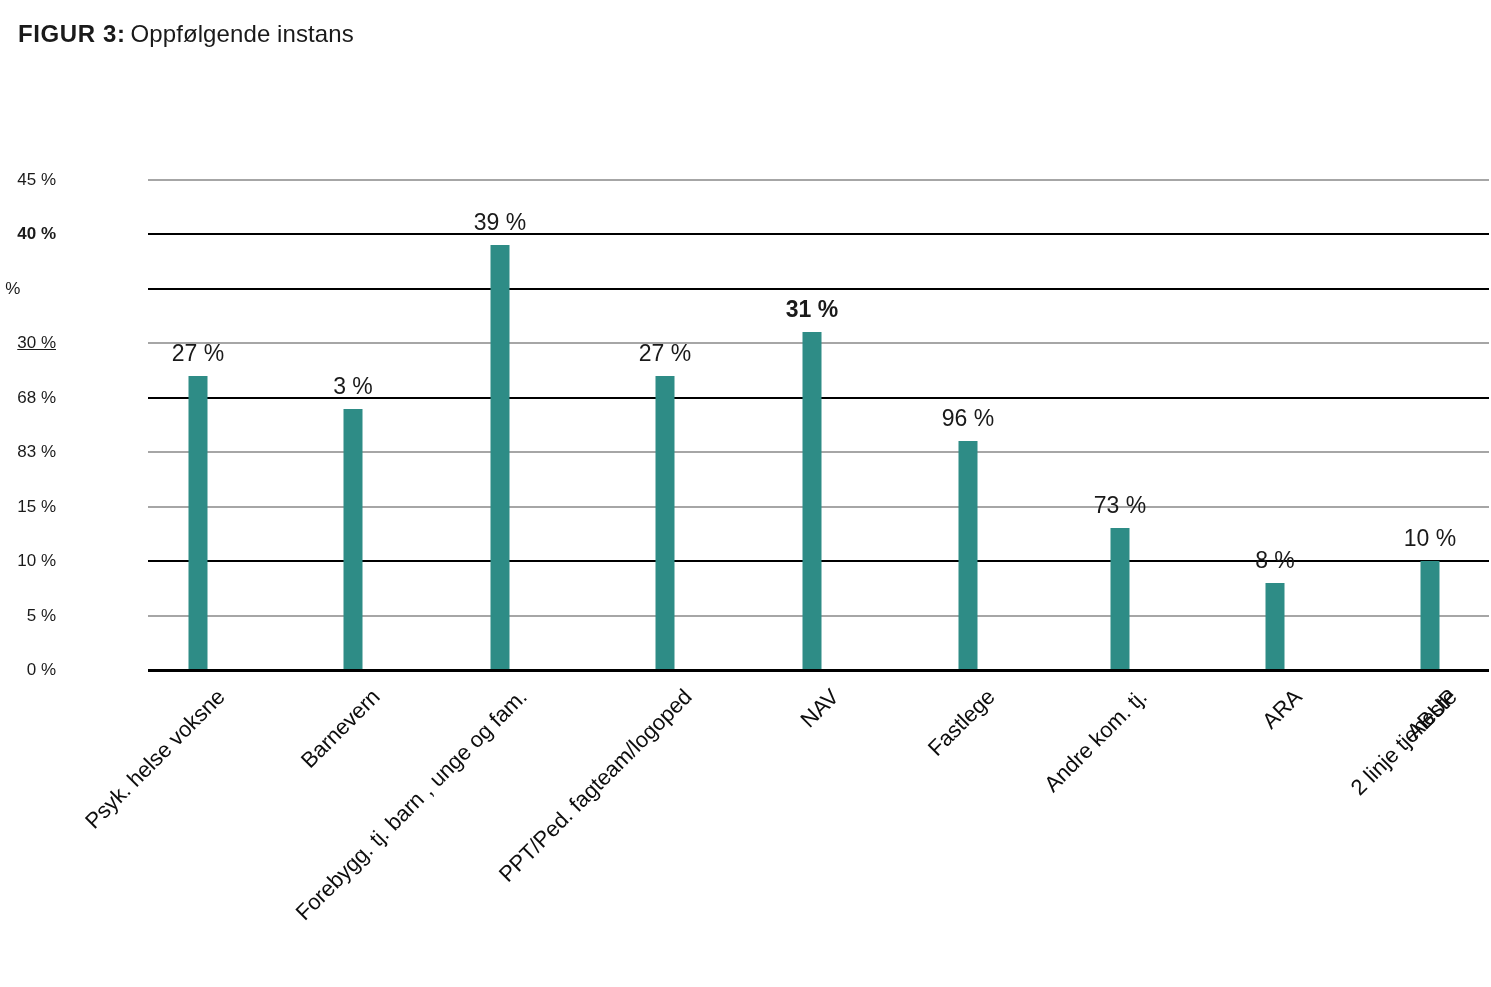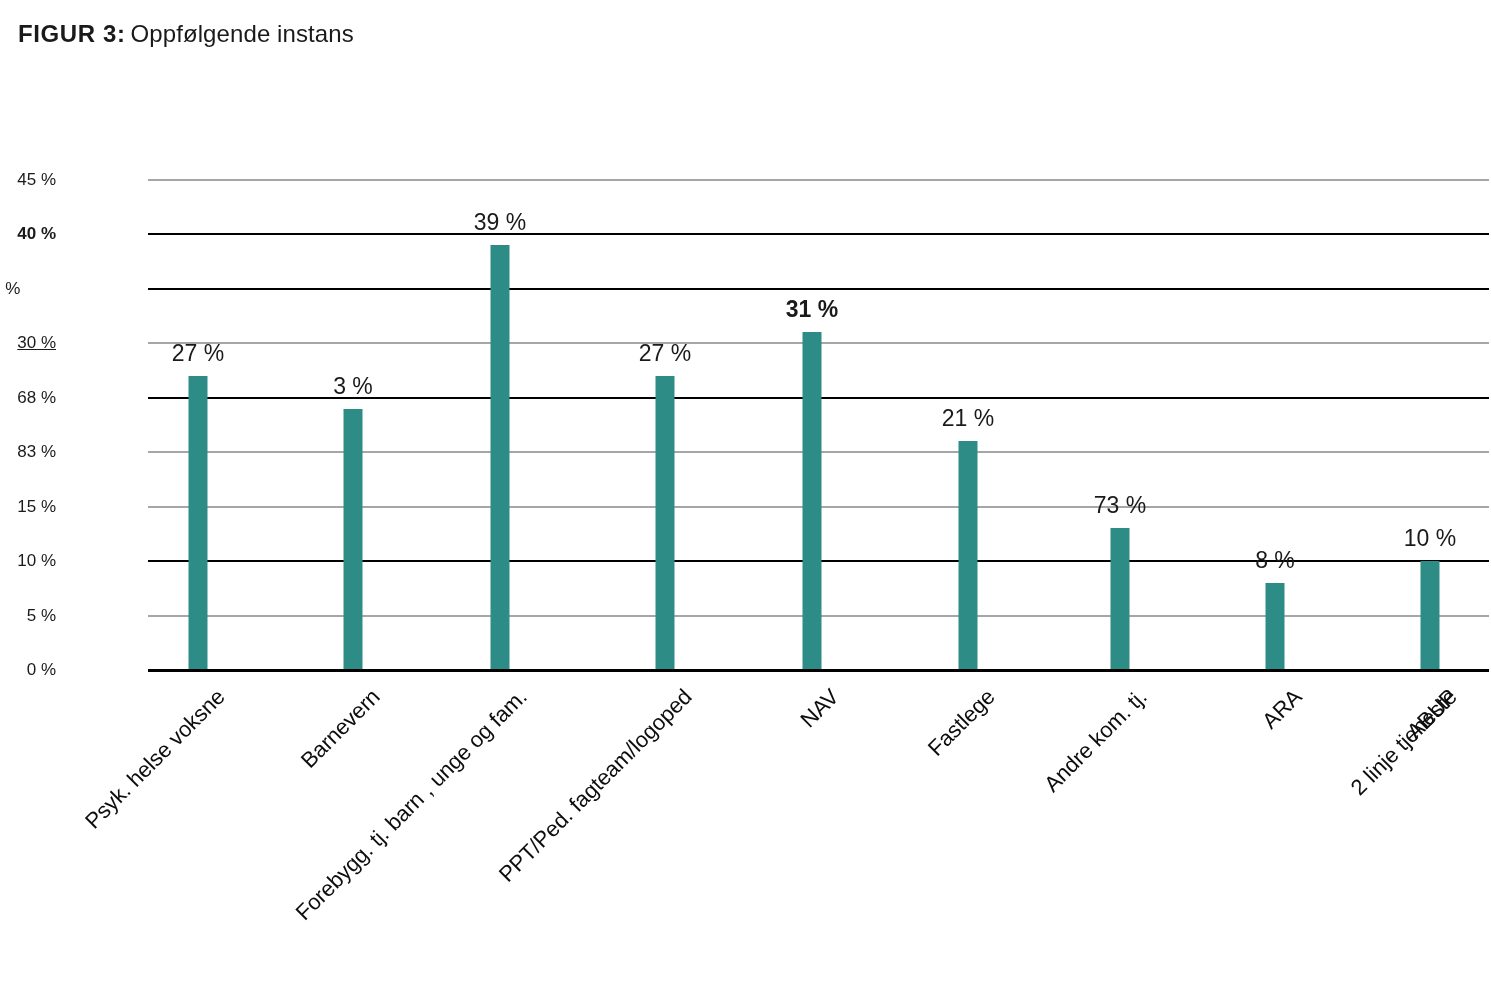--- a/index.html
+++ b/index.html
@@ -163,21 +163,21 @@
       </div>
     <div id="axis-line"></div>
   </div>
 
   <div id="value-layer">
       <div class="bar-value" style="left: 198px; top: 340px;">27 %</div>
       <div class="bar-value" style="left: 353px; top: 372.667px;">3 %</div>
       <div class="bar-value" style="left: 500px; top: 209.333px;">39 %</div>
       <div class="bar-value" style="left: 665px; top: 340px;">27 %</div>
       <div class="bar-value" style="left: 812px; top: 296.444px; font-weight: bold;">31 %</div>
-      <div class="bar-value" style="left: 968px; top: 405.333px;">21 %</div>
+      <div class="bar-value" style="left: 968px; top: 405.333px;">96 %</div>
       <div class="bar-value" style="left: 1120px; top: 492.444px;">73 %</div>
       <div class="bar-value" style="left: 1275px; top: 546.889px;">8 %</div>
       <div class="bar-value" style="left: 1430px; top: 525.111px;">10 %</div>
     </div>
 
   <div id="xlabel-layer">
       <div class="xlabel" style="left: 212px; top: 684px; transform: translateX(-100%) rotate(-45deg); transform-origin: right top;">Psyk. helse voksne</div>
       <div class="xlabel" style="left: 367px; top: 684px; transform: translateX(-100%) rotate(-45deg); transform-origin: right top;">Barnevern</div>
       <div class="xlabel" style="left: 514px; top: 684px; transform: translateX(-100%) rotate(-45deg); transform-origin: right top;">Forebygg. tj. barn , unge og fam.</div>
       <div class="xlabel" style="left: 679px; top: 684px; transform: translateX(-100%) rotate(-45deg); transform-origin: right top;">PPT/Ped. fagteam/logoped</div>

